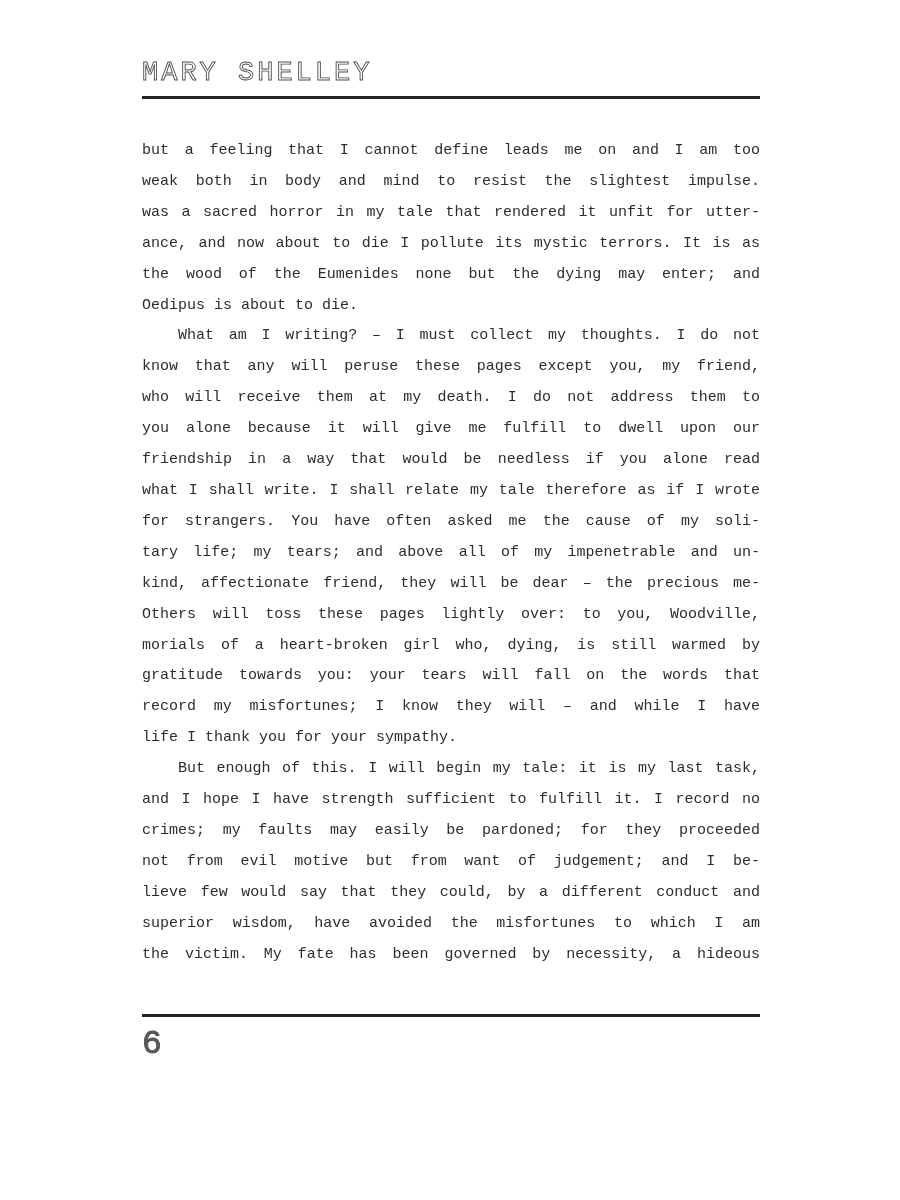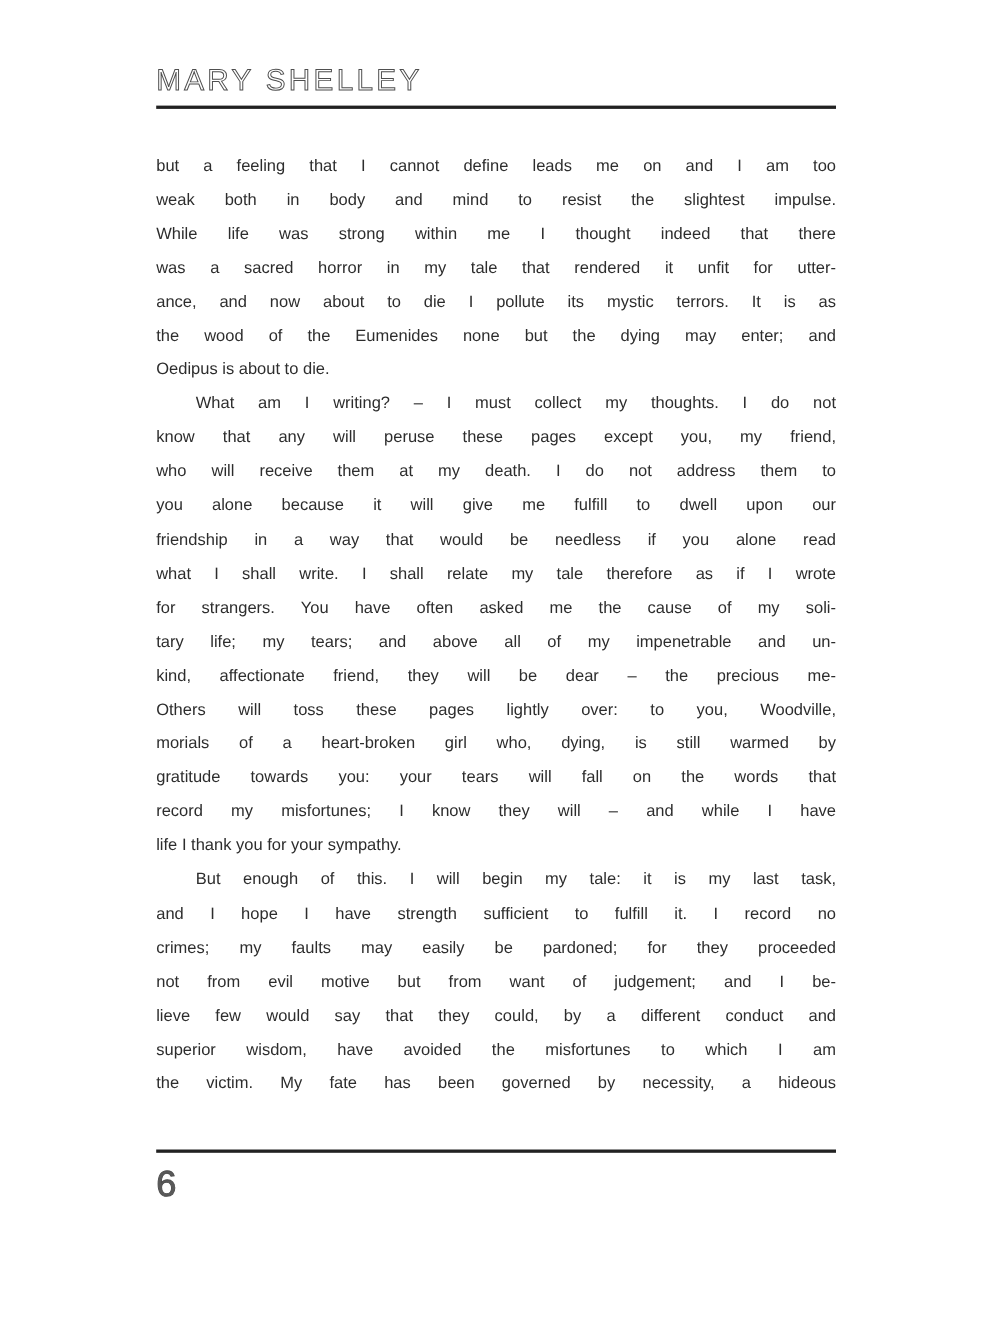--- a/index.html
+++ b/index.html
@@ -8,21 +8,21 @@
     --outline: #4f4f4f;
     --bg: #ffffff;
   }
   * { margin: 0; padding: 0; box-sizing: border-box; }
   html, body { background: #ffffff; }
   .page {
     position: relative;
     width: 900px;
     height: 1200px;
     background: var(--bg);
-    font-family: Liberation Sans, sans-serif;
+    font-family: Liberation Mono, monospace;
     color: var(--text);
     overflow: hidden;
   }
   .content {
     padding: 56px 140px 0 142px; 
   }
   
   .running-title {
     font-size: 27px;
     line-height: 34px;
@@ -70,21 +70,20 @@
   <div class="content">
 
     <header>
       <div class="running-title">MARY SHELLEY</div>
       <div class="rule rule-top"></div>
     </header>
 
     <main class="body-text">
         <div class="line">but a feeling that I cannot define leads me on and I am too</div>
         <div class="line">weak both in body and mind to resist the slightest impulse.</div>
-        <div class="line">While life was strong within me I thought indeed that there</div>
         <div class="line">was a sacred horror in my tale that rendered it unfit for utter-</div>
         <div class="line">ance, and now about to die I pollute its mystic terrors. It is as</div>
         <div class="line">the wood of the Eumenides none but the dying may enter; and</div>
         <div class="line ragged">Oedipus is about to die.</div>
         <div class="line indent">What am I writing? – I must collect my thoughts. I do not</div>
         <div class="line">know that any will peruse these pages except you, my friend,</div>
         <div class="line">who will receive them at my death. I do not address them to</div>
         <div class="line">you alone because it will give me fulfill to dwell upon our</div>
         <div class="line">friendship in a way that would be needless if you alone read</div>
         <div class="line">what I shall write. I shall relate my tale therefore as if I wrote</div>

